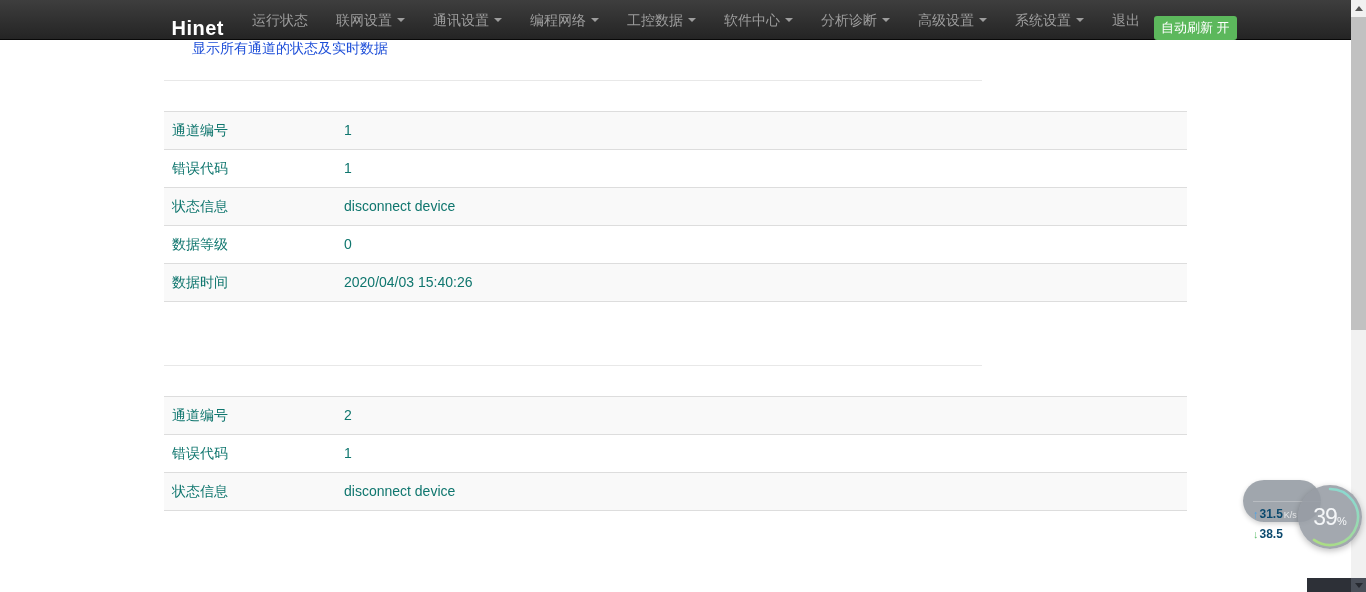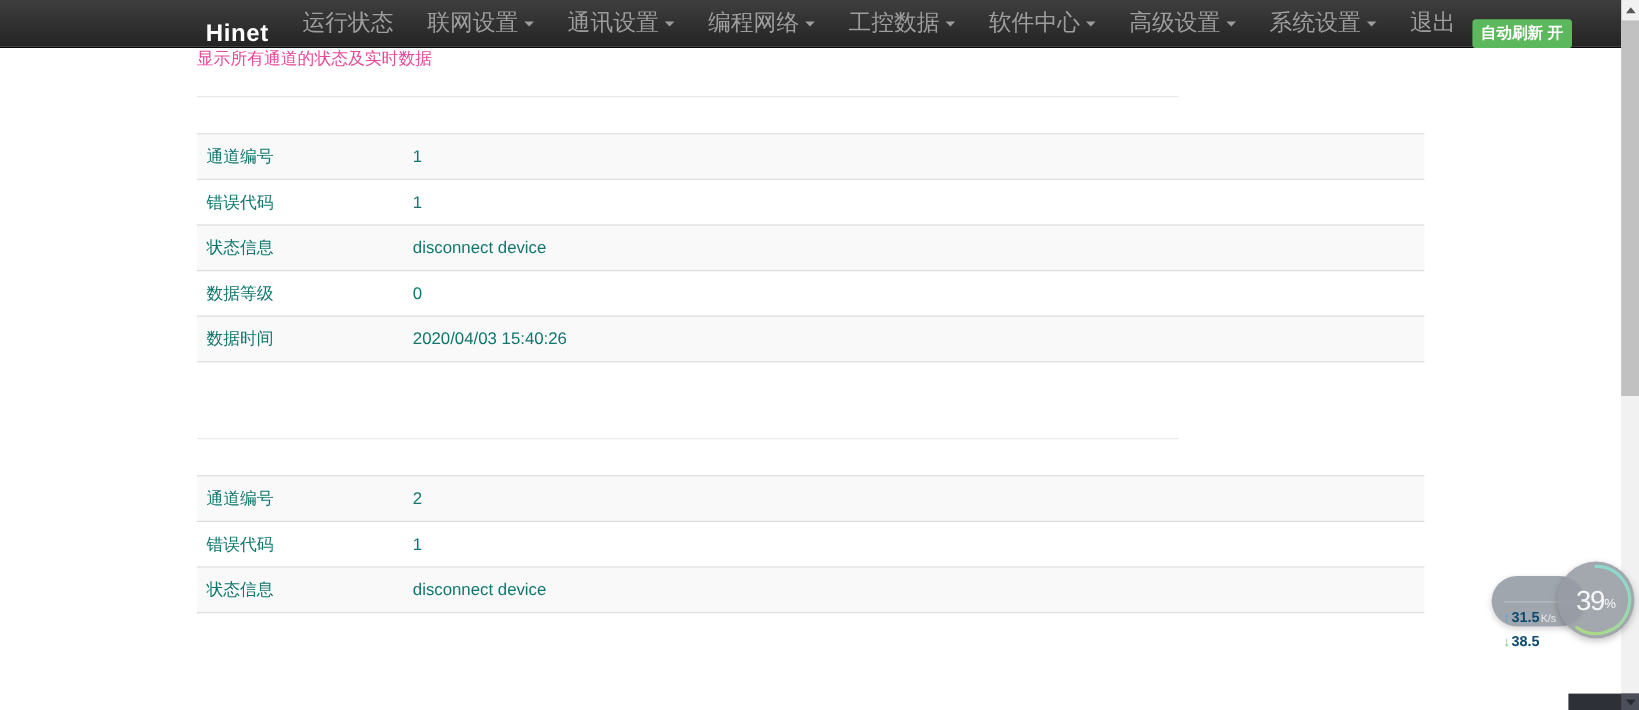--- a/index.html
+++ b/index.html
@@ -21,44 +21,44 @@
   .navbar-container {
     width: 1023px; margin: 0 auto; height: 40px;
     display: flex; align-items: flex-end;
   }
   .brand {
     color: #ffffff; font-size: 20px; font-weight: 700;
     letter-spacing: .5px; margin-right: 14px; text-decoration: none;
   }
   .nav-menu { display: flex; align-items: center; height: 40px; }
   .nav-item {
-    color: #9d9d9d; font-size: 19px; line-height: 40px;
+    color: #9d9d9d; font-size: 14px; line-height: 40px;
     padding: 0 14px; text-decoration: none; cursor: pointer;
     white-space: nowrap; display: inline-flex; align-items: center;
   }
   .caret {
     display: inline-block; width: 0; height: 0; margin-left: 5px;
     border-left: 4px solid transparent; border-right: 4px solid transparent;
     border-top: 4px solid #9d9d9d;
   }
   .refresh-badge {
     margin-left: auto;
     background: #5cb85c; color: #ffffff;
-    font-size: 13px; font-weight: 700;
+    font-size: 13px; font-weight: 400;
     padding: 3px 7px; border-radius: 3px;
     white-space: nowrap; cursor: pointer;
   }
 
   
   .container { width: 1023px; margin: 0 auto; }
   .page-title {
     color: #0c67e6; font-size: 27px; font-weight: 700;
     margin-top: 21px; margin-bottom: 9px;
   }
-  .page-subtitle { font-size: 14px; color: #ec4899; margin-bottom: 22px; }
+  .page-subtitle { font-size: 14px; color: #1d4ed8; margin-bottom: 22px; margin-left: 28px; }
 
   .rule {
     border: none; border-top: 1px solid #e8e8e8;
     width: 80%; margin: 0 auto 30px 0;
   }
   .kv-table {
     width: 100%; border-collapse: collapse; margin-bottom: 63px;
     border-bottom: 1px solid #ddd;
   }
   .kv-table td {
@@ -80,21 +80,21 @@
     padding-left: 10px;
   }
   .speed-row { display: flex; align-items: baseline; height: 19px; line-height: 19px; }
   .speed-row + .speed-row { border-top: 1px solid rgba(255,255,255,0.25); }
   .speed-arrow { font-size: 11px; font-weight: 700; margin-right: 1px; }
   .speed-arrow.up { color: #4aa3e8; }
   .speed-arrow.down { color: #5fbf6e; }
   .speed-num { color: #0c4a6e; font-size: 12px; font-weight: 700; text-align: right; }
   .speed-unit { color: rgba(255,255,255,0.75); font-size: 9px; margin-left: 1px; margin-top: 24px; }
   .speed-circle {
-    position: absolute; left: 58px; top: 0;
+    position: absolute; left: 58px; top: 17px;
     width: 64px; height: 64px; border-radius: 50%;
     background: rgba(150,156,164,0.88);
     box-shadow: 0 2px 6px rgba(0,0,0,0.25);
     display: flex; align-items: center; justify-content: center;
     cursor: pointer;
   }
   .speed-circle svg { position: absolute; left: 0; top: 0; }
   .percent-num { color: #f4f6f8; font-size: 23px; font-weight: 400; letter-spacing: -1px; }
   .percent-unit { color: #f4f6f8; font-size: 11px; margin-top: 8px; }
 
@@ -139,20 +139,24 @@
         <a class="nav-item">
           <span>编程网络</span>
           <i class="caret"></i>
         </a>
         <a class="nav-item">
           <span>工控数据</span>
           <i class="caret"></i>
         </a>
         <a class="nav-item">
           <span>软件中心</span>
+          <i class="caret"></i>
+        </a>
+        <a class="nav-item">
+          <span>分析诊断</span>
           <i class="caret"></i>
         </a>
         <a class="nav-item">
           <span>高级设置</span>
           <i class="caret"></i>
         </a>
         <a class="nav-item">
           <span>系统设置</span>
           <i class="caret"></i>
         </a>

